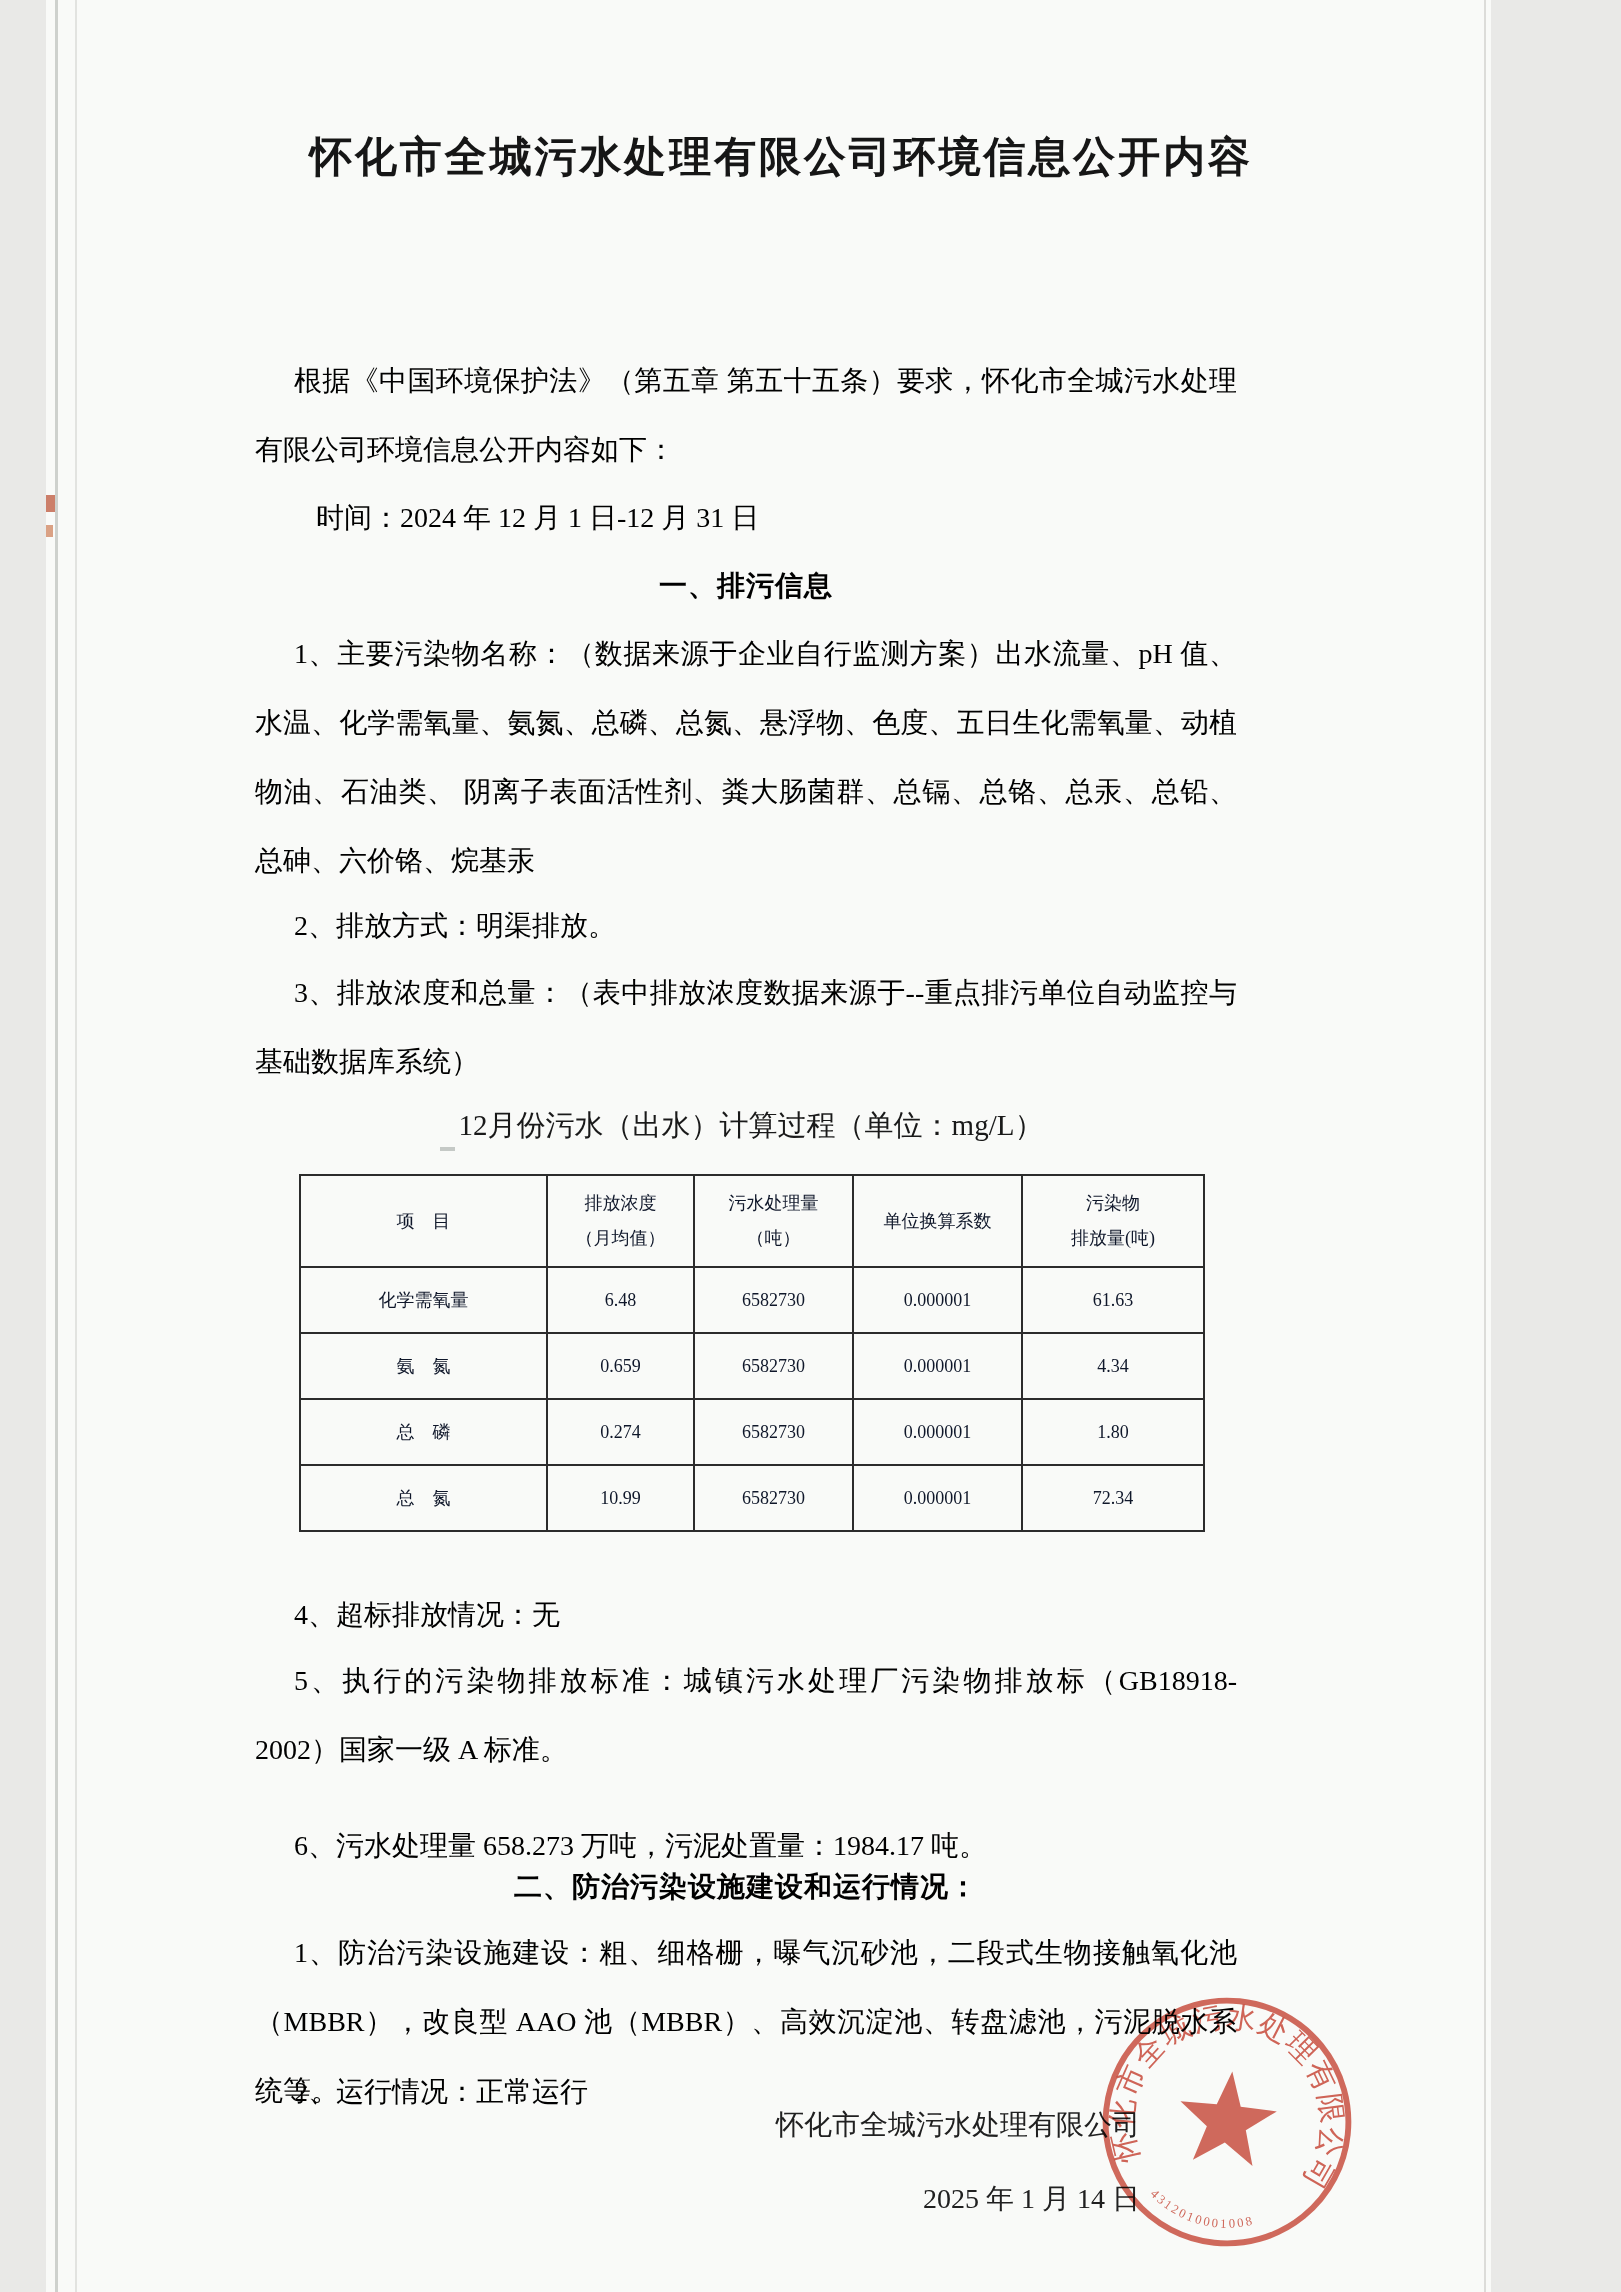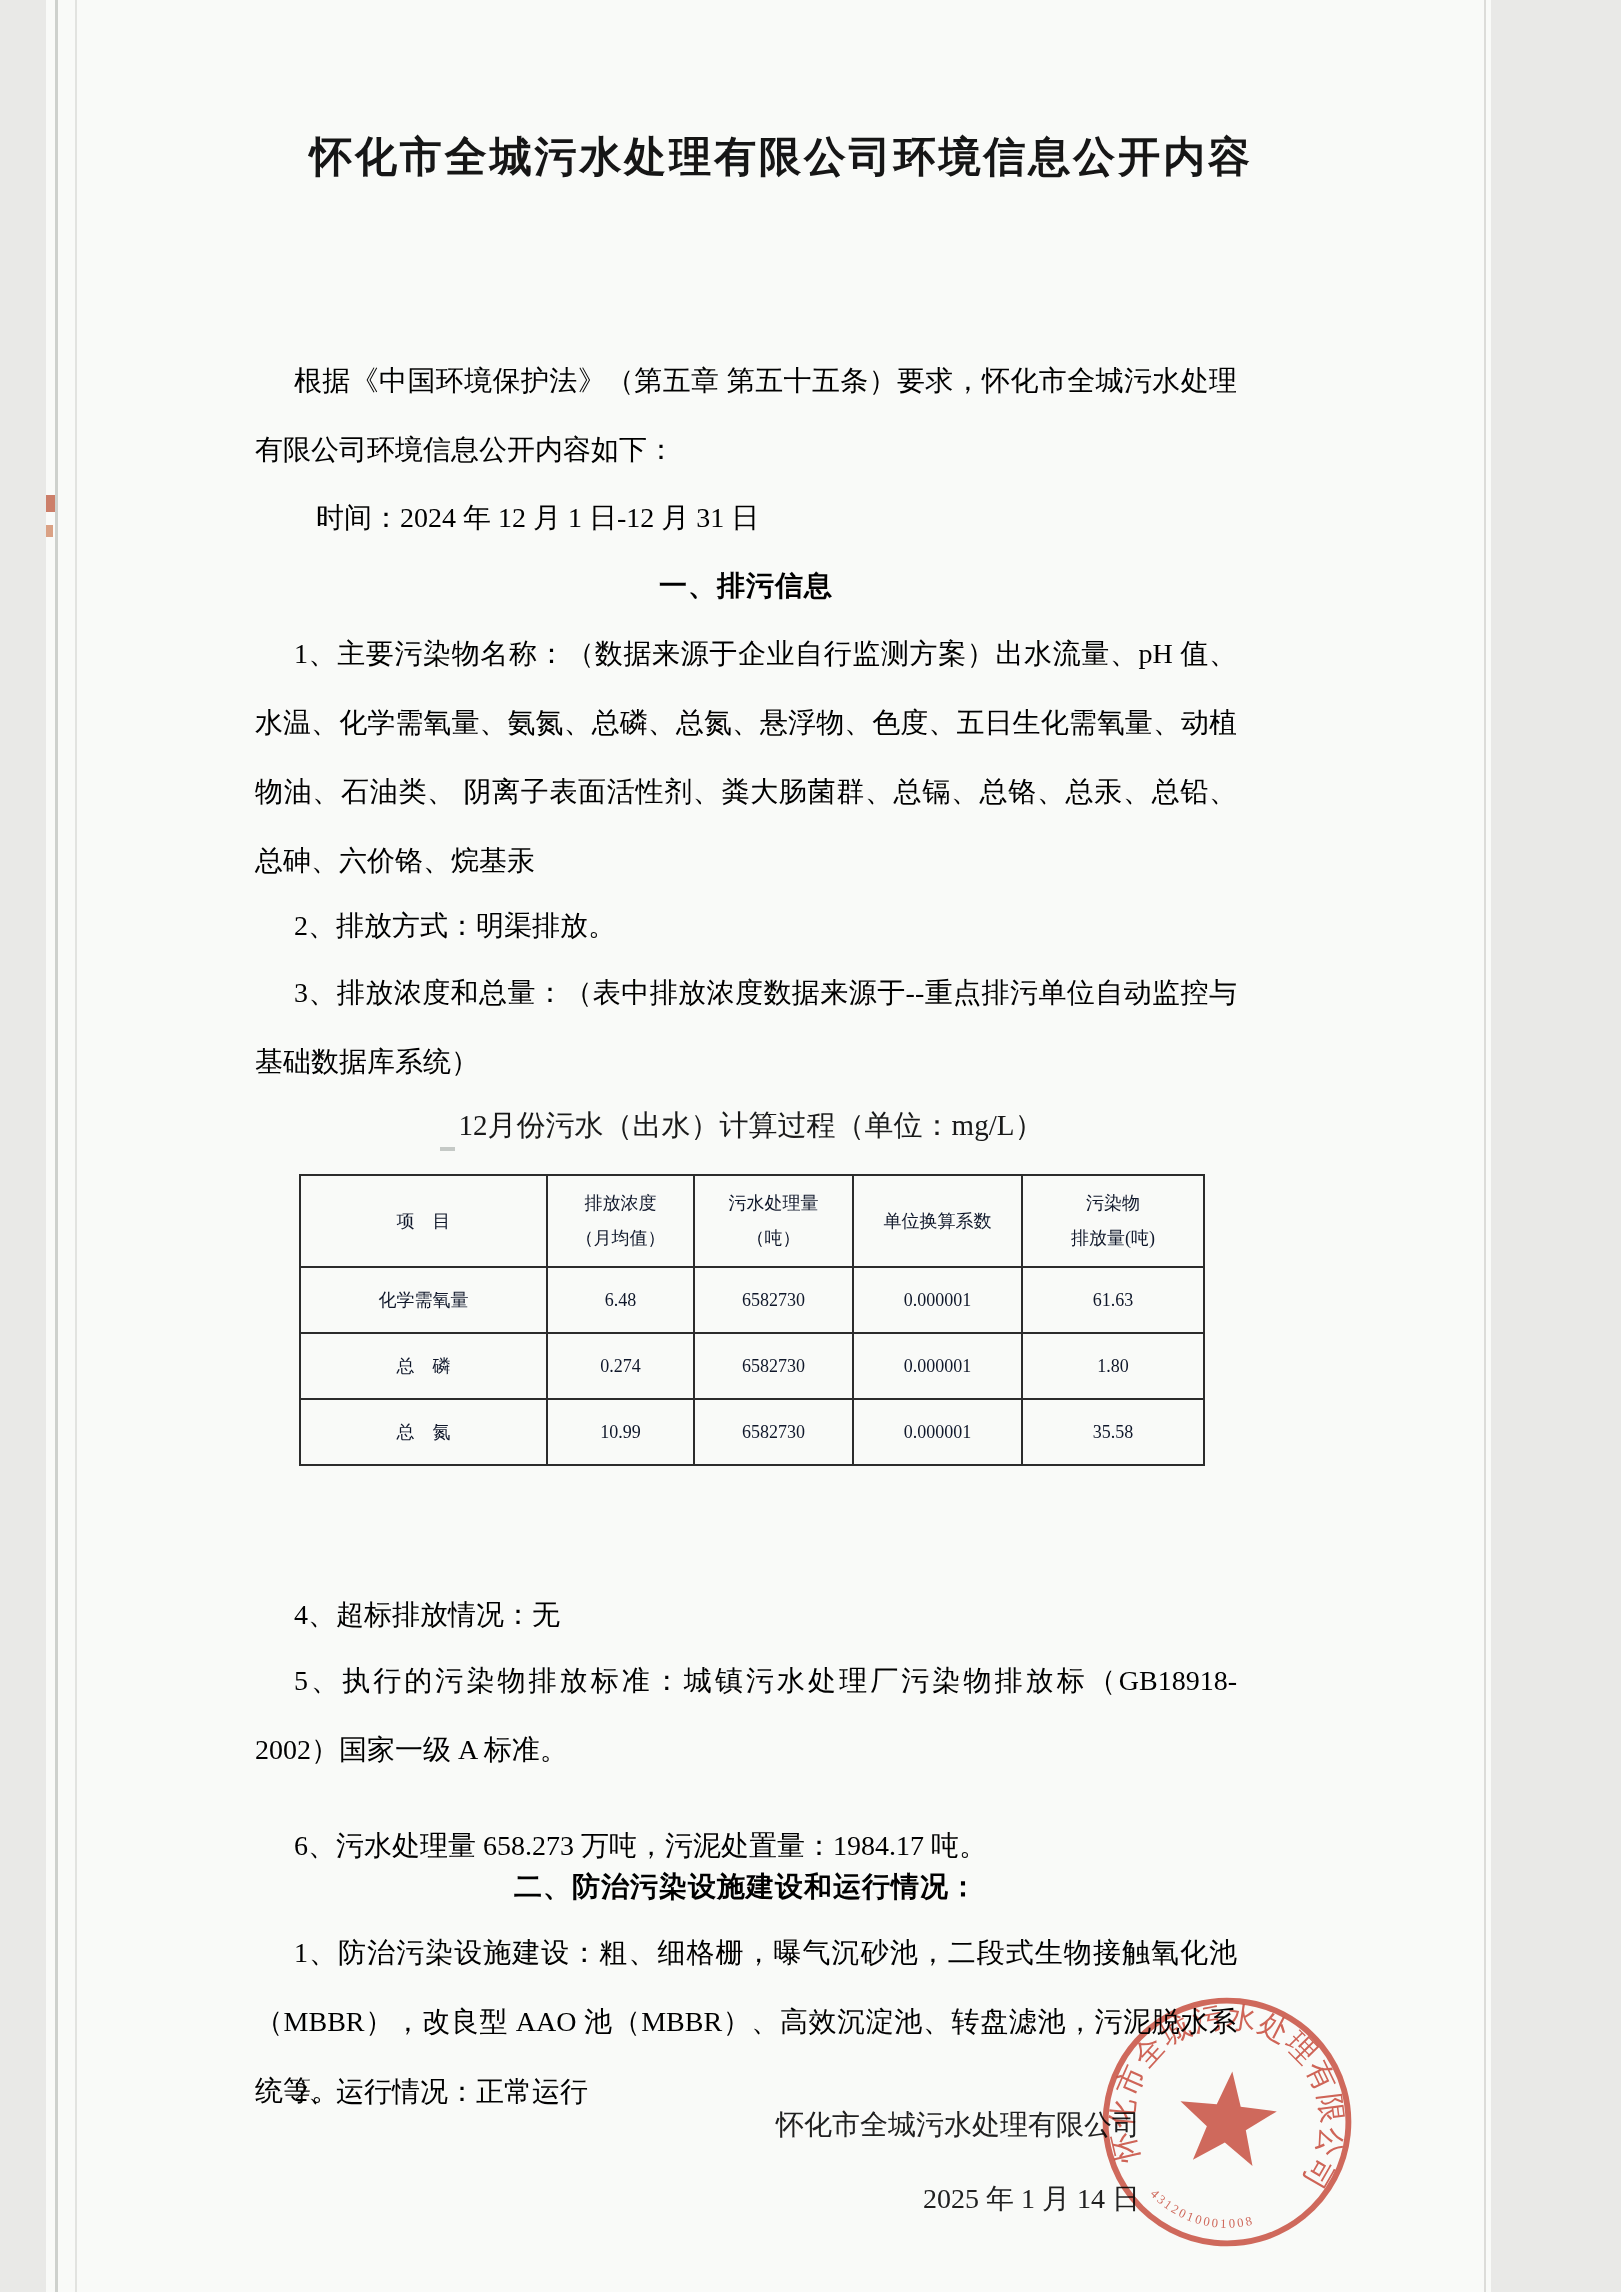--- a/index.html
+++ b/index.html
@@ -116,32 +116,39 @@
 排放量(吨)</th>
       </tr>
       <tr>
         <td>化学需氧量</td>
         <td>6.48</td>
         <td>6582730</td>
         <td>0.000001</td>
         <td>61.63</td>
       </tr>
       <tr>
+        <td>氨　氮</td>
+        <td>0.659</td>
+        <td>6582730</td>
+        <td>0.000001</td>
+        <td>4.34</td>
+      </tr>
+      <tr>
         <td>总　磷</td>
         <td>0.274</td>
         <td>6582730</td>
         <td>0.000001</td>
         <td>1.80</td>
       </tr>
       <tr>
         <td>总　氮</td>
         <td>10.99</td>
         <td>6582730</td>
         <td>0.000001</td>
-        <td>35.58</td>
+        <td>72.34</td>
       </tr>
     </tbody>
   </table>
 
   <div class="para indent p-item4">4、超标排放情况：无</div>
   <div class="para indent p-item5">5、执行的污染物排放标准：城镇污水处理厂污染物排放标（GB18918-2002）国家一级 A 标准。</div>
   <div class="para indent p-item6">6、污水处理量 658.273 万吨，污泥处置量：1984.17 吨。</div>
 
   <div class="para bold-heading h-section2">二、防治污染设施建设和运行情况：</div>
   <div class="para indent p-s2item1">1、防治污染设施建设：粗、细格栅，曝气沉砂池，二段式生物接触氧化池（MBBR），改良型 AAO 池（MBBR）、高效沉淀池、转盘滤池，污泥脱水系统等。</div>

